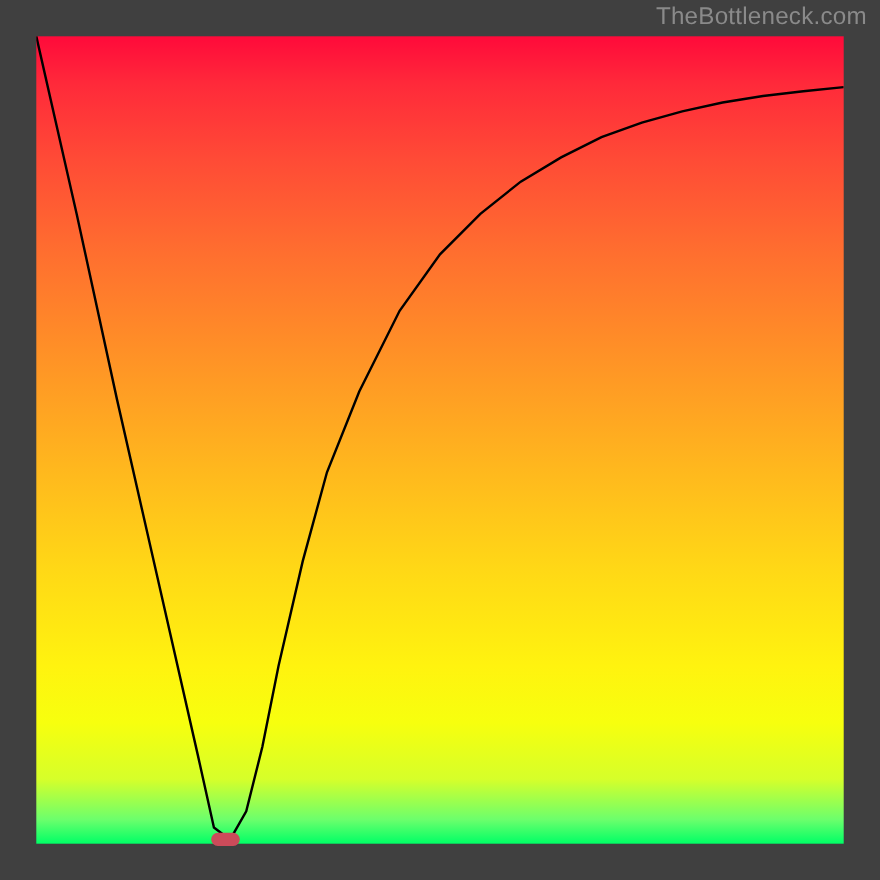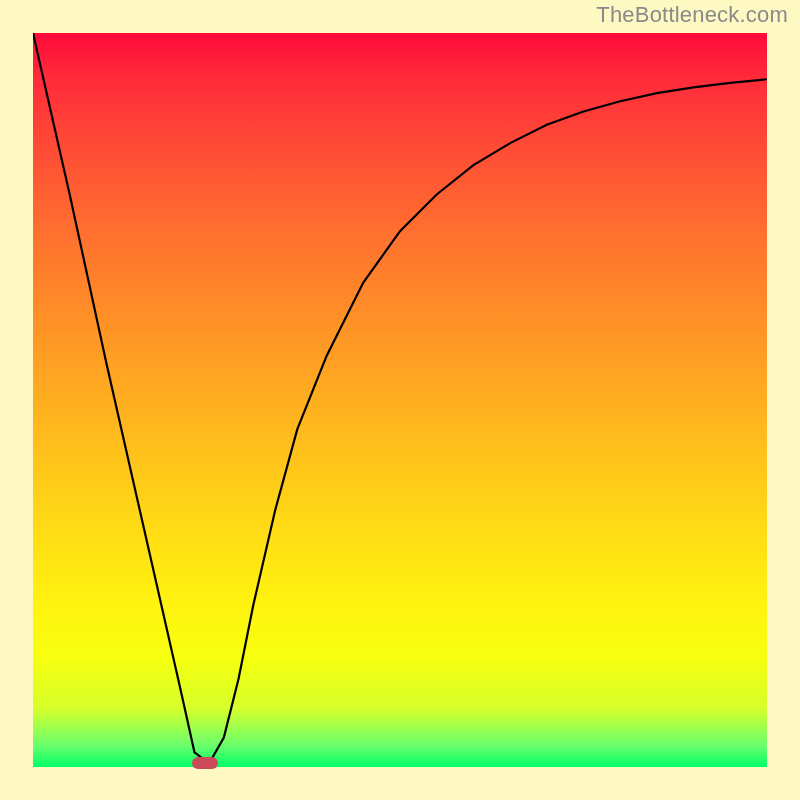--- a/index.html
+++ b/index.html
@@ -8,21 +8,21 @@
     width: 800px;
     height: 800px;
     background: #000000;
     overflow: hidden;
     font-family: Arial, Helvetica, sans-serif;
   }
   .outer {
     position: relative;
     width: 800px;
     height: 800px;
-    background: #fef9c3;
+    background: #404040;
   }
   .plot {
     position: absolute;
     left: 33px;
     top: 33px;
     width: 734px;
     height: 734px;
     
     background: linear-gradient(
       to bottom,

